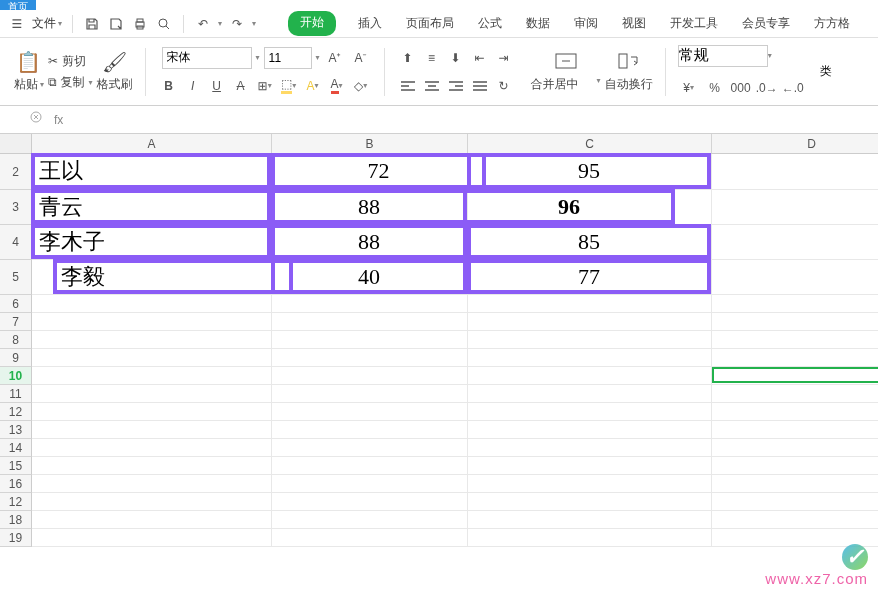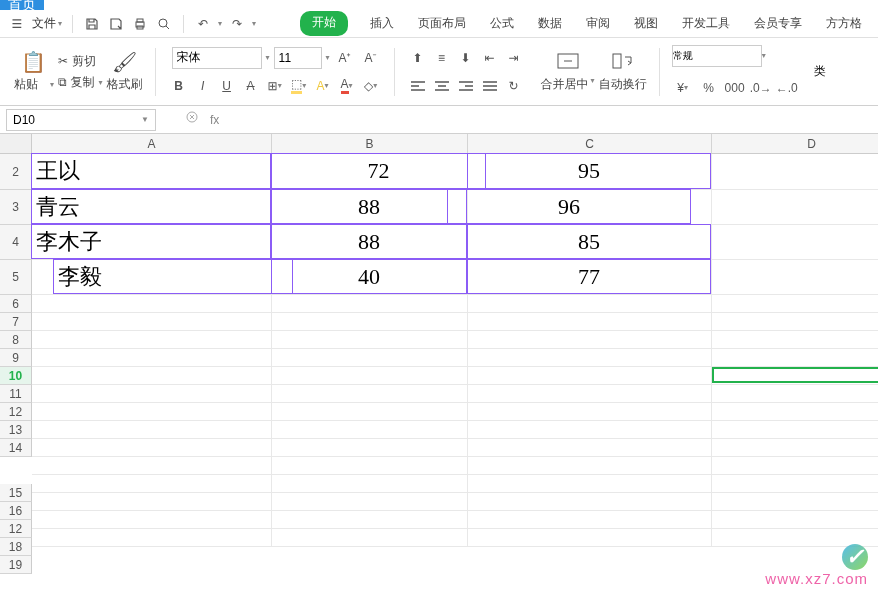--- a/index.html
+++ b/index.html
@@ -1,58 +1,58 @@
 <!DOCTYPE html>
 <html><head>
 <meta charset="utf-8">
 <style>
 * { box-sizing: border-box; margin: 0; padding: 0; }
 body { font-family: "Microsoft YaHei", sans-serif; font-size: 12px; background: #fff; overflow: hidden; width: 878px; height: 597px; position: relative; }
 .tabbar { height: 10px; display: flex; align-items: flex-end; }
-.tab { height: 10px; padding: 0 8px; font-size: 14px; color: #888; display: flex; align-items: center; gap: 4px; }
+.tab { height: 10px; padding: 0 8px; font-size: 10px; color: #888; display: flex; align-items: flex-start; gap: 4px; }
 .tab.blue { background: #2d8fe0; color: #fff; }
 .menubar { height: 28px; display: flex; align-items: center; border-bottom: 1px solid #e0e0e0; padding: 0 8px; gap: 2px; }
 .menu-left { display: flex; align-items: center; gap: 6px; }
 .menu-icon { width: 18px; height: 18px; display: flex; align-items: center; justify-content: center; color: #555; }
 .menu-sep { width: 1px; height: 18px; background: #ddd; margin: 0 4px; }
 .fileitem { display: flex; align-items: center; gap: 2px; color: #333; cursor: pointer; }
 .dropdown-arrow { font-size: 8px; color: #888; }
 .ribbon-tabs { display: flex; gap: 20px; margin-left: 30px; }
 .ribbon-tab { color: #444; cursor: pointer; padding: 4px 2px; }
-.ribbon-tab.active { background: #22b24c; color: #fff; border-radius: 10px; padding: 3px 12px; margin-left: 12px; }
+.ribbon-tab.active { background: #22b24c; color: #fff; border-radius: 10px; padding: 3px 12px; }
 .ribbon { height: 68px; border-bottom: 1px solid #d0d0d0; display: flex; align-items: center; padding: 0 10px; gap: 8px; }
 .ribbon-group { display: flex; align-items: center; gap: 4px; padding: 0 4px; }
 .ribbon-vsep { width: 1px; height: 48px; background: #e0e0e0; }
 .big-btn { display: flex; flex-direction: column; align-items: center; gap: 2px; cursor: pointer; color: #444; }
 .big-btn .icon { font-size: 20px; }
 .small-row { display: flex; flex-direction: column; gap: 4px; }
 .small-btn { display: flex; align-items: center; gap: 4px; cursor: pointer; color: #444; font-size: 12px; }
 .font-select { width: 90px; height: 22px; border: 1px solid #ccc; font-size: 12px; padding: 0 4px; }
 .size-select { width: 48px; height: 22px; border: 1px solid #ccc; font-size: 12px; padding: 0 4px; }
 .font-btns { display: flex; gap: 2px; }
 .fbtn { width: 22px; height: 22px; display: flex; align-items: center; justify-content: center; cursor: pointer; color: #555; }
 .fbtn.b { font-weight: bold; }
 .fbtn.i { font-style: italic; }
 .fbtn.u { text-decoration: underline; }
 .abtn { width: 22px; height: 22px; display: flex; align-items: center; justify-content: center; cursor: pointer; color: #555; }
-.numfmt-select { width: 90px; height: 22px; border: 1px solid #ccc; font-size: 10px; }
+.numfmt-select { width: 90px; height: 22px; border: 1px solid #ccc; font-size: 15px; }
 .numfmt-row { display: flex; gap: 4px; margin-top: 4px; }
 .formulabar { height: 28px; border-bottom: 1px solid #d0d0d0; display: flex; align-items: center; }
 .namebox { width: 150px; height: 22px; margin-left: 6px; border: 1px solid #ccc; display: flex; align-items: center; justify-content: space-between; padding: 0 6px; background: #fff; }
 .namebox .dd { font-size: 8px; color: #888; }
 .fx-area { display: flex; align-items: center; gap: 10px; margin-left: 30px; color: #888; }
 .grid-area { position: relative; }
 .corner { position: absolute; left: 0; top: 0; width: 32px; height: 20px; background: #f0f0f0; border-right: 1px solid #ccc; border-bottom: 1px solid #ccc; }
 .col-headers { position: absolute; left: 32px; top: 0; display: flex; height: 20px; }
 .col-h { background: #f5f5f5; border-right: 1px solid #d4d4d4; border-bottom: 1px solid #ccc; display: flex; align-items: center; justify-content: center; color: #555; font-size: 12px; }
 .row-headers { position: absolute; left: 0; top: 20px; width: 32px; }
 .row-h { background: #f5f5f5; border-bottom: 1px solid #d4d4d4; border-right: 1px solid #ccc; display: flex; align-items: center; justify-content: center; color: #555; font-size: 12px; }
 .cells { position: absolute; left: 32px; top: 20px; }
 .cell { position: absolute; border-right: 1px solid #e8e8e8; border-bottom: 1px solid #e8e8e8; display: flex; align-items: center; padding: 0 4px; font-size: 12px; font-family: SimSun, serif; overflow: hidden; }
-.cell.bordered { border: 1px solid #8b5cf6; margin: -1px 0 0 -1px; }
+.cell.bordered { border: 4px solid #8b5cf6; margin: -1px 0 0 -1px; }
 .cell.name { font-size: 22px; justify-content: flex-start; }
 .cell.num { font-size: 22px; justify-content: center; }
 .selected-indicator { position: absolute; border: 2px solid #22b24c; pointer-events: none; }
 .row-h.selhdr { background: #e6f5ec; color: #22b24c; font-weight: 600; }
 .watermark { position: absolute; right: 10px; bottom: 10px; display: flex; flex-direction: column; align-items: flex-end; opacity: 0.85; }
 .watermark .line1 { font-size: 22px; color: #ff9933; font-style: italic; font-weight: bold; display: flex; align-items: center; gap: 4px; }
 .watermark .logo { width: 26px; height: 26px; border-radius: 50%; background: linear-gradient(135deg,#3db3e8,#7ad04a); display: flex; align-items: center; justify-content: center; color: #fff; font-weight: bold; }
 .watermark .line2 { font-size: 15px; color: #ec4899; letter-spacing: 1px; }
 </style>
 </head>
@@ -112,21 +112,21 @@
     <span class="ribbon-tab">开发工具</span>
     <span class="ribbon-tab">会员专享</span>
     <span class="ribbon-tab">方方格</span>
   </div>
 </div>
 
 <div class="ribbon">
   <div class="ribbon-group">
     <div class="big-btn">
       <span class="icon">📋</span>
-      <span style="display:flex;align-items:center;gap:12px">
+      <span style="display:flex;align-items:center;gap:2px">
           <span>粘贴</span>
           <span class="dropdown-arrow">▾</span>
         </span>
     </div>
     <div class="small-row">
       <div class="small-btn">
           <span>✂</span>
           <span>剪切</span>
         </div>
       <div class="small-btn">
@@ -200,21 +200,21 @@
         </span>
       <span class="abtn">↻</span>
     </div>
   </div>
   <div class="ribbon-group">
     <div class="big-btn">
       <span class="icon"><svg width="22" height="16">
             <rect x="1" y="1" width="20" height="14" fill="none" stroke="#555"></rect>
             <path d="M7 8 h8" stroke="#555"></path>
           </svg></span>
-      <span style="display:flex;align-items:flex-start;gap:2px">
+      <span style="display:flex;align-items:flex-start;gap:18px">
           <span>合并居中</span>
           <span class="dropdown-arrow">▾</span>
         </span>
     </div>
     <div class="big-btn">
       <span class="icon"><svg width="22" height="16">
             <rect x="1" y="1" width="8" height="14" fill="none" stroke="#555"></rect>
             <path d="M13 4 h6 v6 l-3 -2 m3 2 l-3 2" fill="none" stroke="#555"></path>
           </svg></span>
       <span>自动换行</span>
@@ -233,24 +233,20 @@
       <span class="fbtn">.0→</span>
       <span class="fbtn">←.0</span>
     </div>
   </div>
   <div class="ribbon-group">
     <span>类</span>
   </div>
 </div>
 
 <div class="formulabar">
-  <div class="namebox">
-    <span>D10</span>
-    <span class="dd">▼</span>
-  </div>
   <div class="fx-area">
     <span><svg width="14" height="14">
           <circle cx="6" cy="6" r="5" fill="none" stroke="#aaa"></circle>
           <path d="M4 4 l4 4 M8 4 l-4 4" stroke="#aaa"></path>
         </svg></span>
     <span style="">fx</span>
   </div>
   <input type="text" style="flex: 1 1 0%; border: none; outline: none; height: 22px; margin-left: 10px;">
 </div>
 
@@ -269,21 +265,21 @@
       <div class="row-h" style="height: 35px;">5</div>
       <div class="row-h" style="height: 18px;">6</div>
       <div class="row-h" style="height: 18px;">7</div>
       <div class="row-h" style="height: 18px;">8</div>
       <div class="row-h" style="height: 18px;">9</div>
       <div class="row-h selhdr" style="height: 18px;">10</div>
       <div class="row-h" style="height: 18px;">11</div>
       <div class="row-h" style="height: 18px;">12</div>
       <div class="row-h" style="height: 18px;">13</div>
       <div class="row-h" style="height: 18px;">14</div>
-      <div class="row-h" style="height: 18px; margin-top: 27px;">15</div>
+      <div class="row-h" style="height: 18px;">15</div>
       <div class="row-h" style="height: 18px;">16</div>
       <div class="row-h" style="height: 18px;">12</div>
       <div class="row-h" style="height: 18px;">18</div>
       <div class="row-h" style="height: 18px;">19</div>
     </div>
   <div class="cells" id="cells">
       <div class="cell" style="left: 0px; top: 0px; width: 240px; height: 36px;"></div>
       <div class="cell" style="left: 240px; top: 0px; width: 196px; height: 36px;"></div>
       <div class="cell" style="left: 436px; top: 0px; width: 244px; height: 36px;"></div>
       <div class="cell" style="left: 680px; top: 0px; width: 200px; height: 36px;"></div>
@@ -353,21 +349,21 @@
       <div class="cell" style="left: 680px; top: 357px; width: 200px; height: 18px;"></div>
       <div class="cell" style="left: 0px; top: 375px; width: 240px; height: 18px;"></div>
       <div class="cell" style="left: 240px; top: 375px; width: 196px; height: 18px;"></div>
       <div class="cell" style="left: 436px; top: 375px; width: 244px; height: 18px;"></div>
       <div class="cell" style="left: 680px; top: 375px; width: 200px; height: 18px;"></div>
       <div class="cell bordered name" style="left: 0px; top: 0px; width: 240px; height: 36px;">王以</div>
       <div class="cell bordered num" style="left: 240px; top: 0px; width: 215px; height: 36px;">72</div>
       <div class="cell bordered num" style="left: 436px; top: 0px; width: 244px; height: 36px;">95</div>
       <div class="cell bordered name" style="left: 0px; top: 36px; width: 240px; height: 35px;">青云</div>
       <div class="cell bordered num" style="left: 240px; top: 36px; width: 196px; height: 35px;">88</div>
-      <div class="cell bordered num" style="left: 416px; top: 36px; width: 244px; height: 35px;">96</div>
+      <div class="cell bordered num" style="left: 432px; top: 36px; width: 212px; height: 35px; font-weight: bold;">96</div>
       <div class="cell bordered name" style="left: 0px; top: 71px; width: 240px; height: 35px;">李木子</div>
       <div class="cell bordered num" style="left: 240px; top: 71px; width: 196px; height: 35px;">88</div>
       <div class="cell bordered num" style="left: 436px; top: 71px; width: 244px; height: 35px;">85</div>
       <div class="cell bordered name" style="left: 0px; top: 106px; width: 240px; height: 35px; margin-left: 21px;">李毅</div>
       <div class="cell bordered num" style="left: 240px; top: 106px; width: 196px; height: 35px;">40</div>
       <div class="cell bordered num" style="left: 436px; top: 106px; width: 244px; height: 35px;">77</div>
       <div class="selected-indicator" style="left: 680px; top: 213px; width: 198px; height: 16px;"></div>
     </div>
 </div>
 

